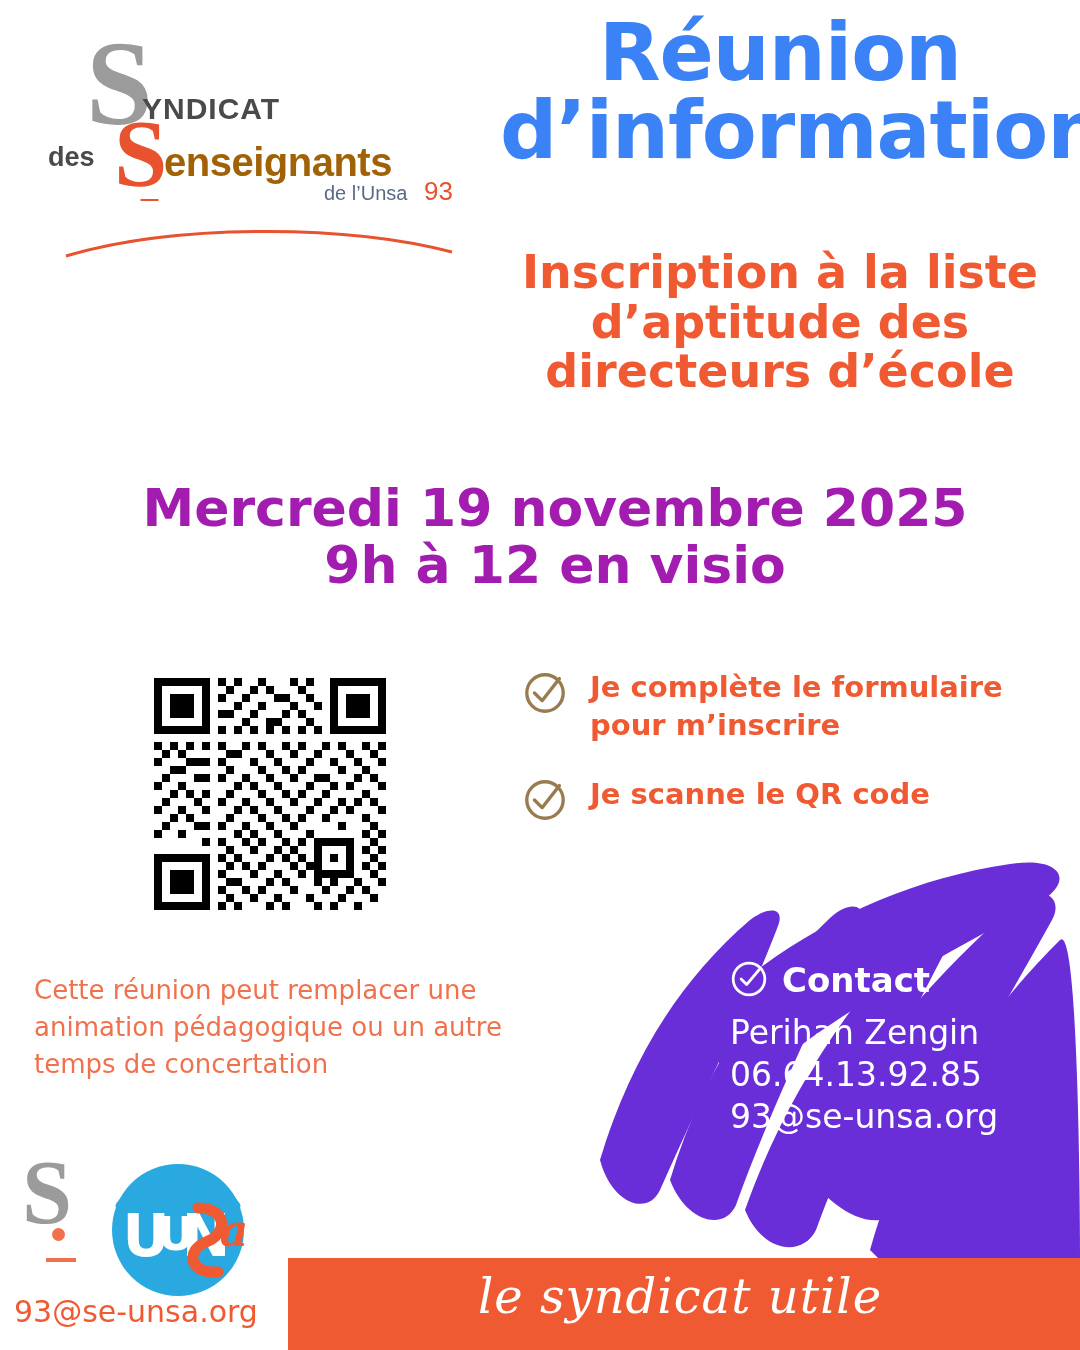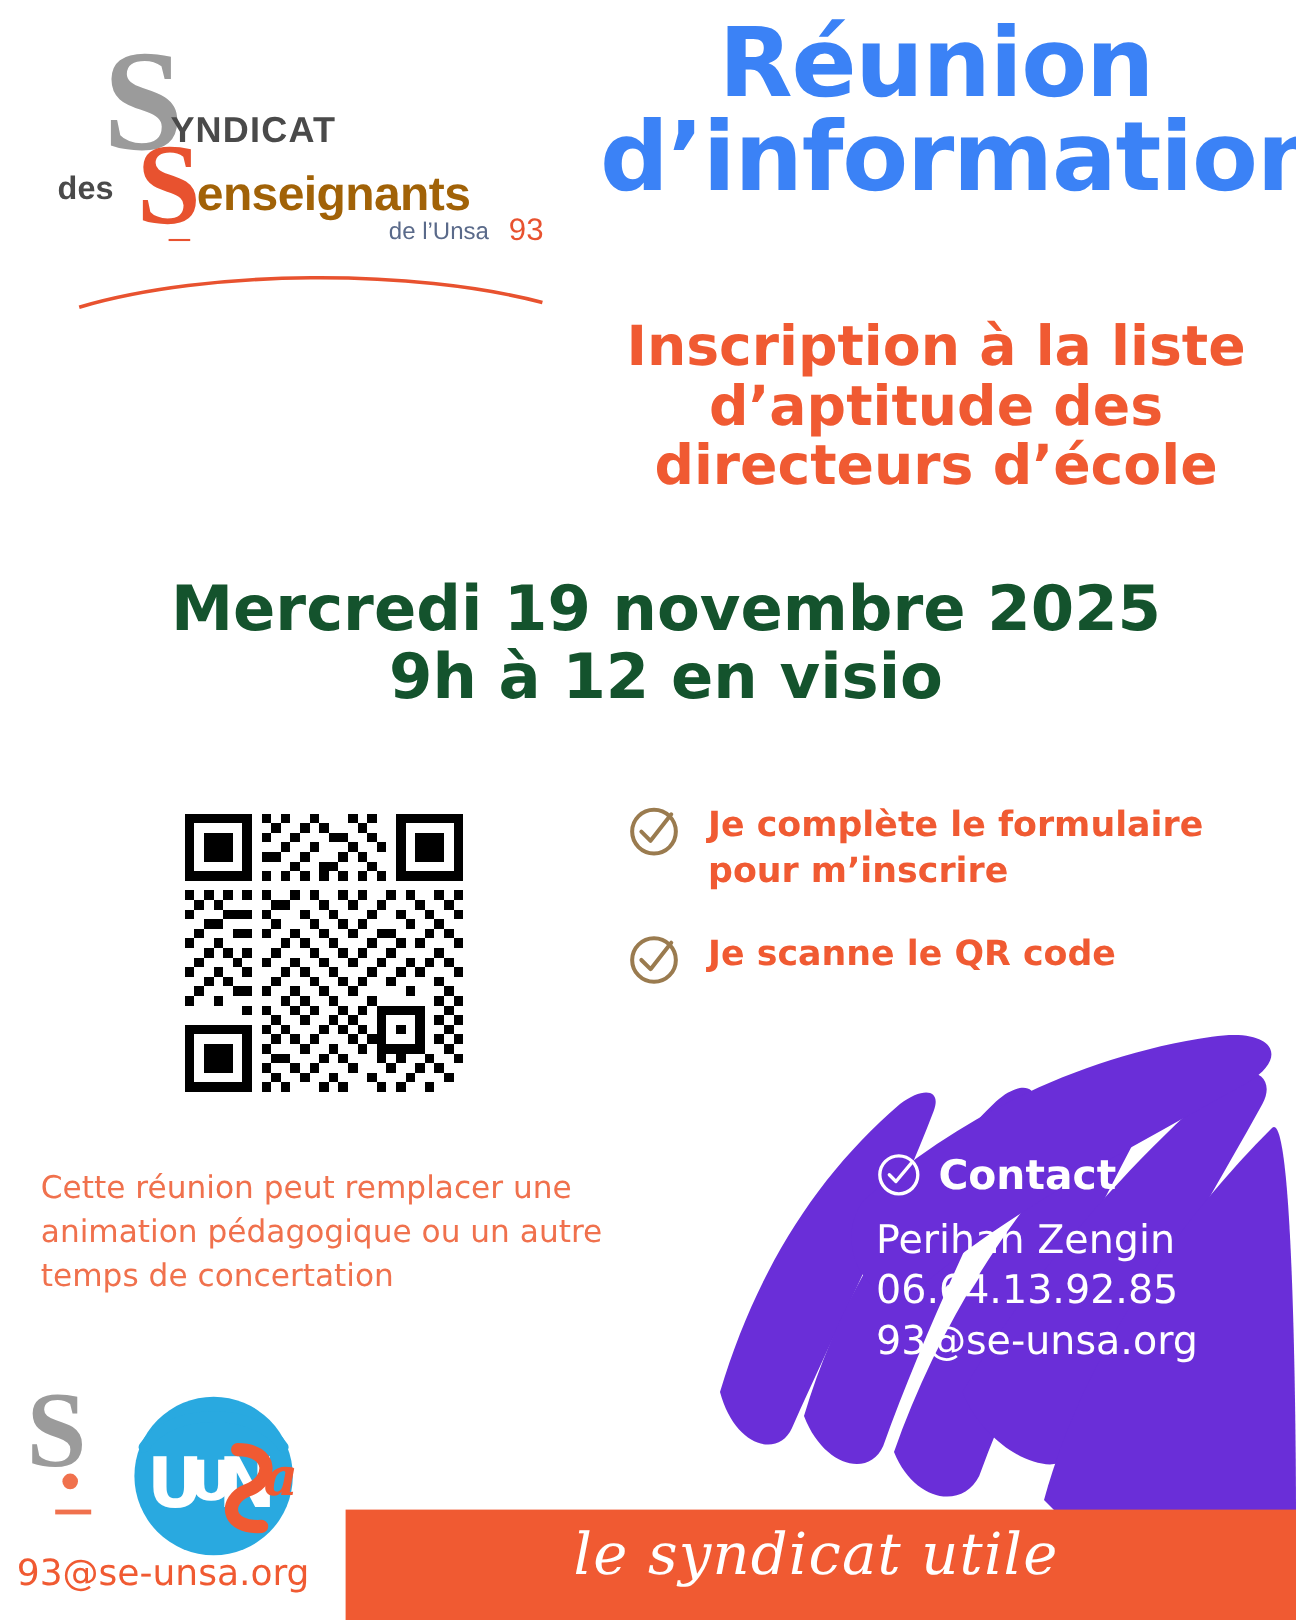--- a/index.html
+++ b/index.html
@@ -115,40 +115,40 @@
     font-family: "DejaVu Sans", sans-serif;
     font-weight: bold;
     font-size: 80px;
     line-height: 0.98;
     color: #3b82f6;
     letter-spacing: -1px;
   }
   .title-sub {
     position: absolute;
     left: 490px;
-    top: 264px;
+    top: 248px;
     width: 580px;
     text-align: center;
     font-family: "DejaVu Sans", sans-serif;
     font-weight: bold;
     font-size: 46px;
     line-height: 1.08;
     color: #f05a32;
   }
   .title-date {
     position: absolute;
     left: 140px;
     top: 480px;
     width: 830px;
     text-align: center;
     font-family: "DejaVu Sans", sans-serif;
     font-weight: bold;
     font-size: 52px;
     line-height: 1.1;
-    color: #14532d;
+    color: #a21caf;
   }
 
   
   .qr-wrap {
     position: absolute;
     left: 154px;
     top: 678px;
     width: 232px;
     height: 232px;
     background: #ffffff;

